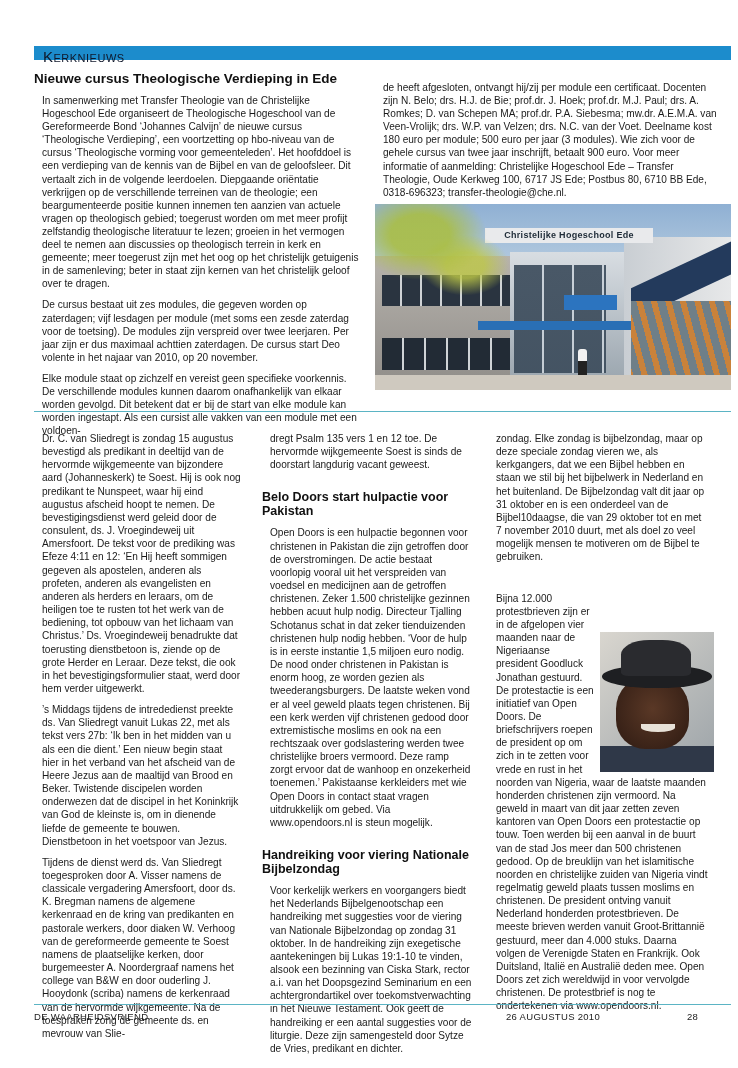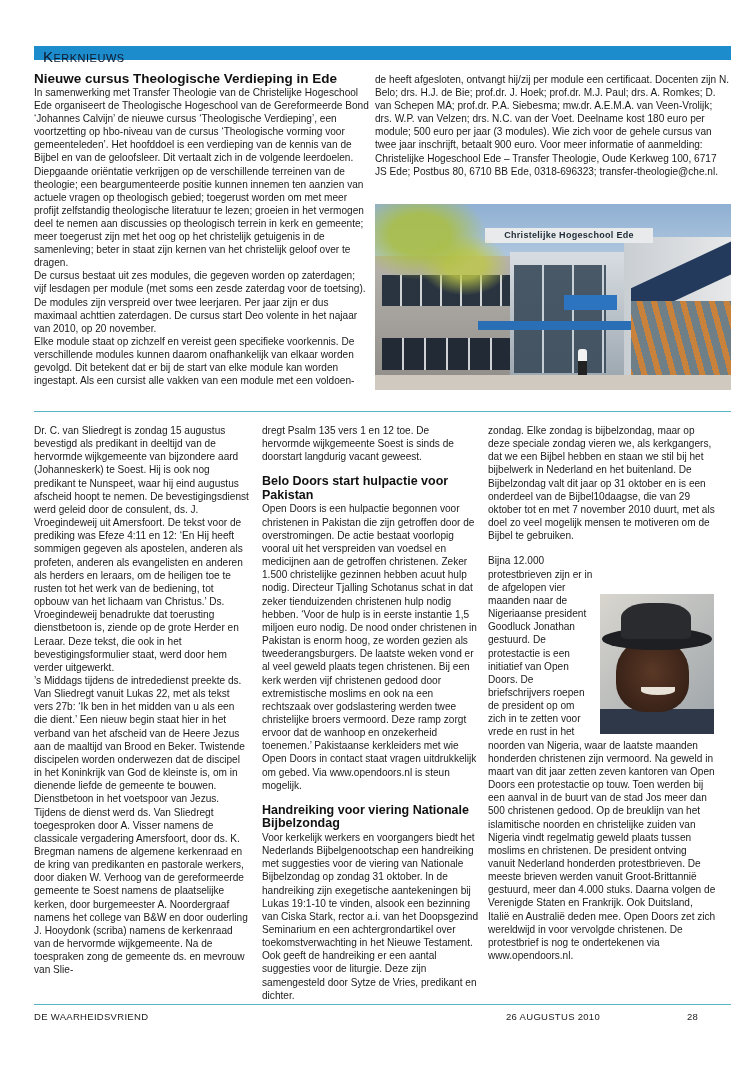--- a/index.html
+++ b/index.html
@@ -13,21 +13,21 @@
     font-variant: small-caps;
   }
 
   .top-col { position: absolute; font-size: 10.1px; line-height: 13.1px; text-align: left; }
   .top-left { left: 34px; top: 71px; width: 336px; }
   .top-right { left: 375px; top: 73px; width: 356px; }
 
   h1.art-title { font-size: 13.5px; font-weight: bold; line-height: 15px; margin-bottom: 0; color: #111; }
   h2.art-title { font-size: 12.5px; font-weight: bold; line-height: 13.5px; color: #111; }
 
-  p.para { margin: 0; }
+  p.para { margin: 8px; }
 
   .photo-building {
     position: absolute; left: 375px; top: 204px; width: 356px; height: 186px;
     overflow: hidden; background: #9fb8cf;
   }
   .photo-building .sky { position: absolute; left:0; top:0; width:100%; height:40%; background: linear-gradient(#8fb0d3, #bcd0e2); }
   .photo-building .wall-left { position: absolute; left:0; top:28%; width:42%; height:72%; background: linear-gradient(#b7b3ad, #8f8c88); }
   .photo-building .win-row1 { position: absolute; left:2%; top:38%; width:38%; height:17%; background: repeating-linear-gradient(90deg,#2a3440 0 18px,#cfd3d6 18px 20px); }
   .photo-building .win-row2 { position: absolute; left:2%; top:72%; width:38%; height:17%; background: repeating-linear-gradient(90deg,#222b35 0 20px,#cfd3d6 20px 22px); }
   .photo-building .center { position: absolute; left:38%; top:26%; width:36%; height:70%; background: linear-gradient(#d8dde2,#9aa5ae); }

